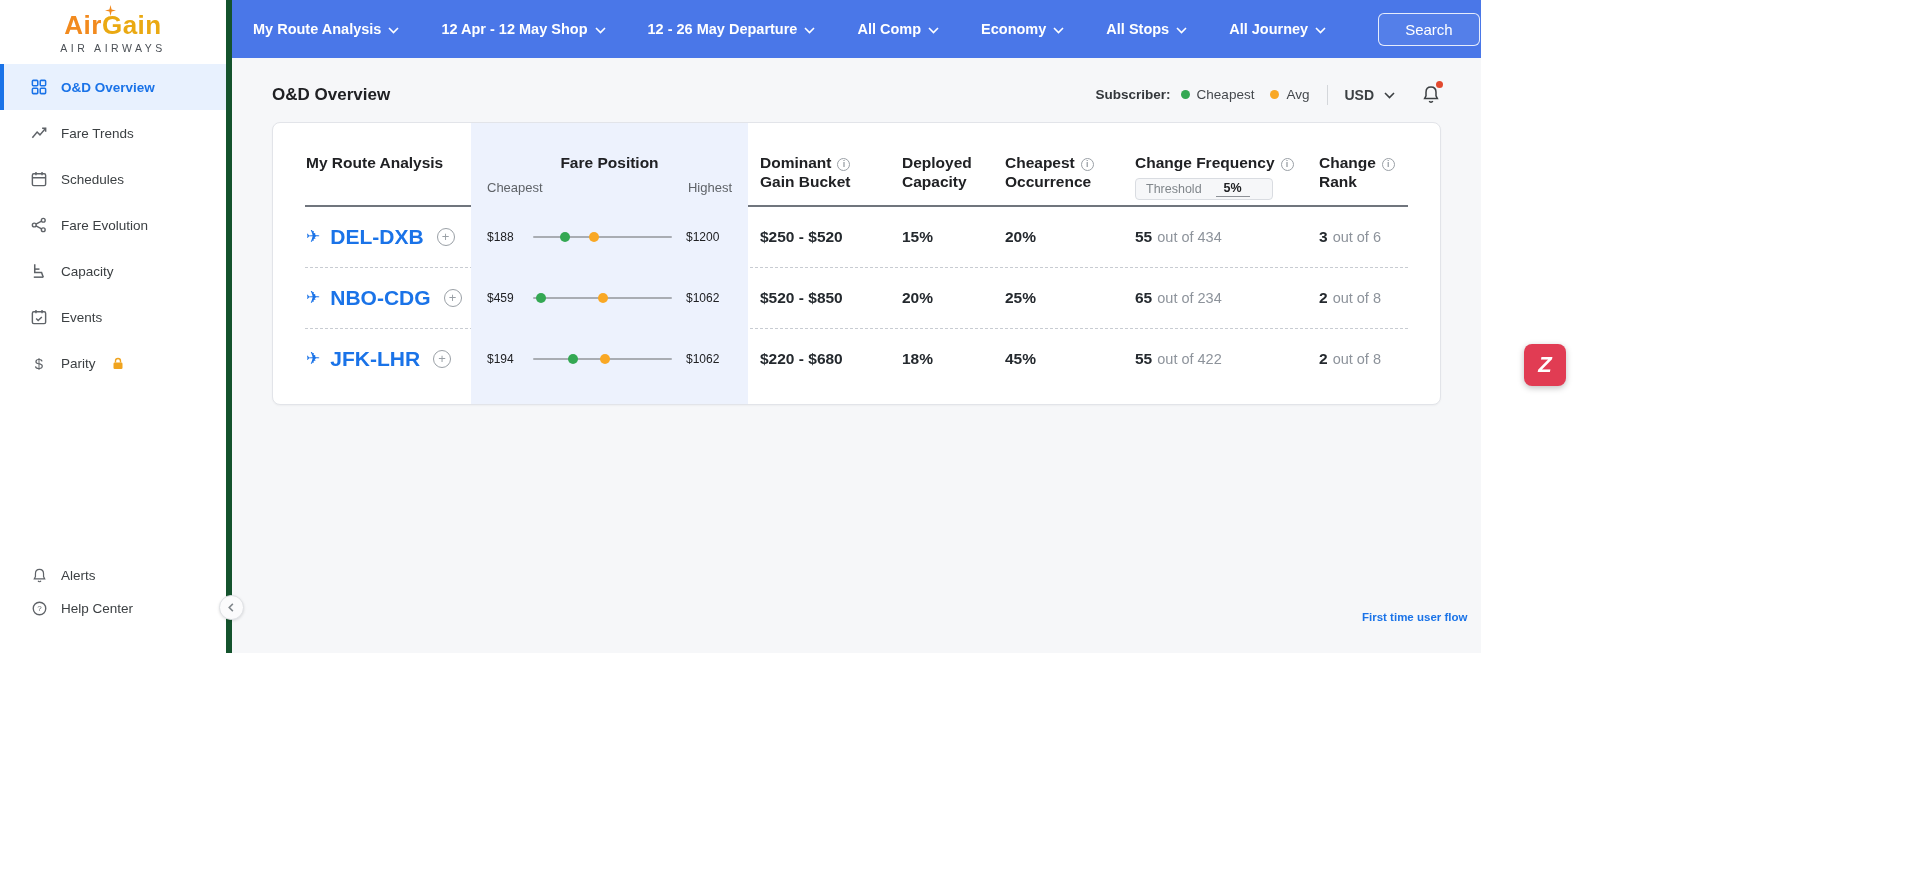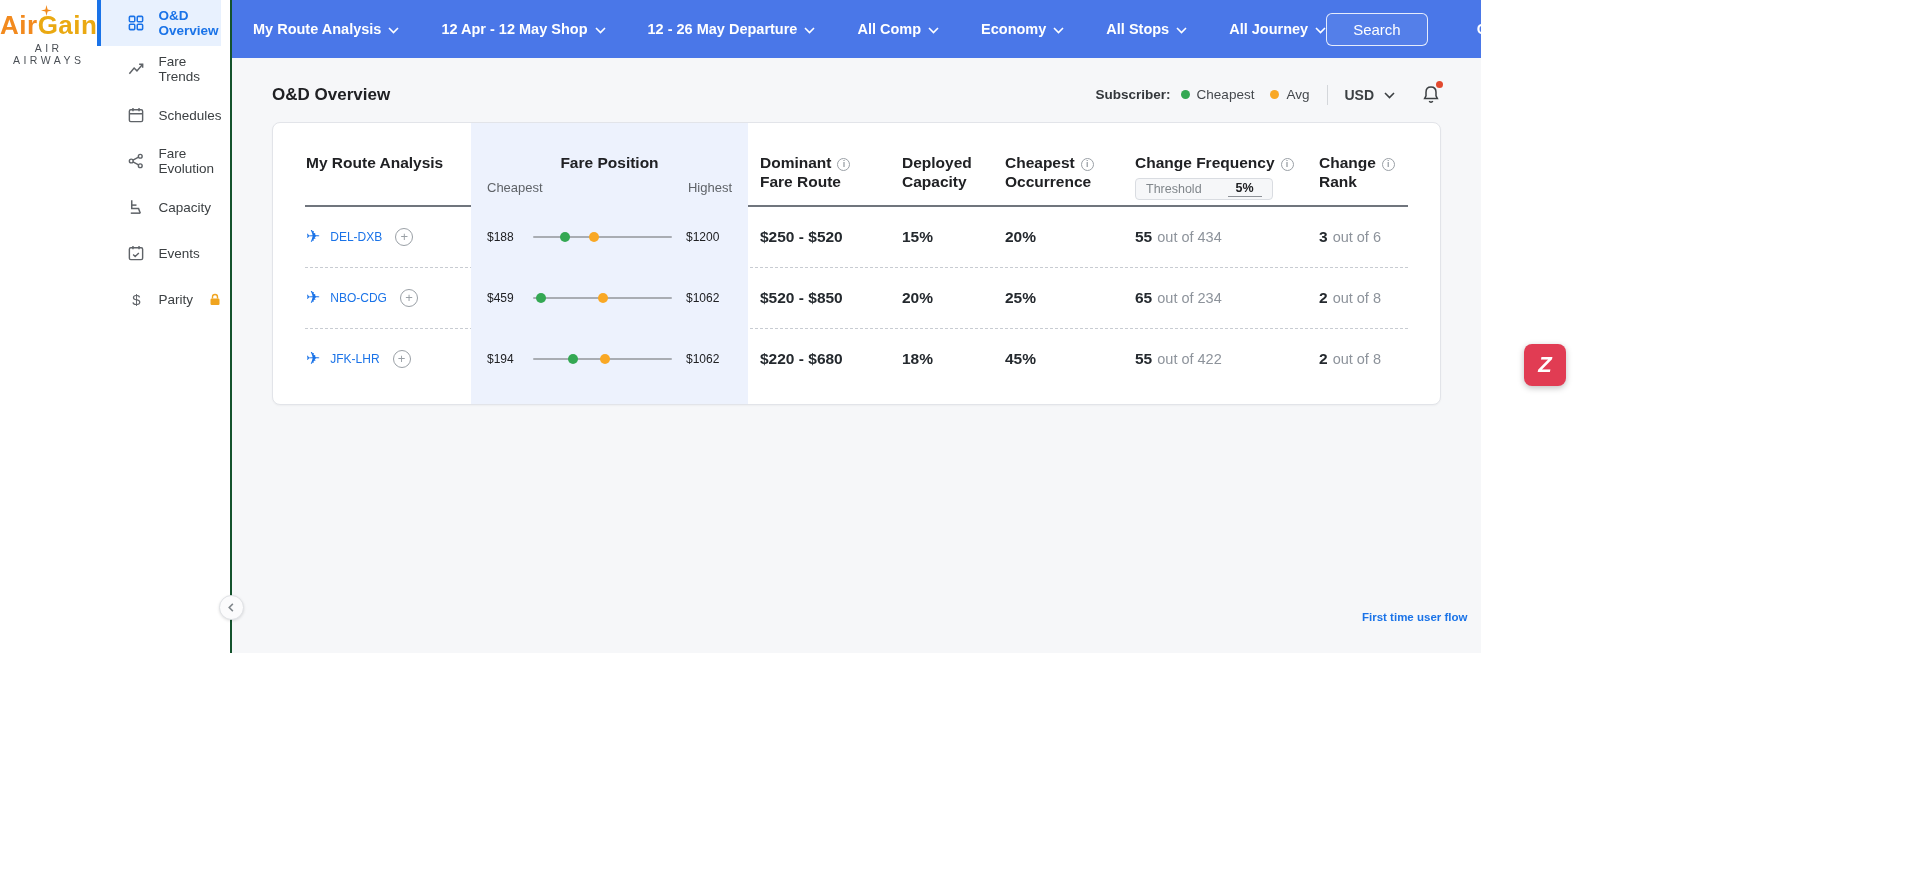--- a/index.html
+++ b/index.html
@@ -1,21 +1,21 @@
 <!DOCTYPE html>
 <html><head>
 <meta charset="utf-8">
 <style>
   * { margin:0; padding:0; box-sizing:border-box; }
   body { font-family:"Liberation Sans", sans-serif; background:#ffffff; }
   .canvas { position:relative; width:1920px; height:869px; background:#ffffff; overflow:hidden; }
 
   
   .sidebar { position:absolute; left:0; top:0; width:232px; height:653px; background:#fff;
-             border-right:2px solid #14532d; display:flex; flex-direction:row; }
+             border-right:6px solid #14532d; display:flex; flex-direction:column; }
   .logo-wrap { padding:12px 0 10px; text-align:center; }
   .logo { position:relative; display:inline-block; font-size:26px; font-weight:800; letter-spacing:.5px; line-height:1; }
   .logo-air { color:#f28a1e; }
   .logo-gain { color:#eaa912; }
   .spark { position:absolute; top:-7px; left:42%; }
   .logo-sub { margin-top:4px; font-size:10.5px; letter-spacing:3.5px; color:#4a4f55; font-weight:500; }
   .nav-list { display:flex; flex-direction:column; }
   .nav-item { position:relative; display:flex; align-items:center; gap:12px; height:46px;
               padding-left:29px; font-size:13.5px; color:#3c4043; cursor:pointer; }
   .nav-item .ic { width:20px; height:20px; color:#5f6368; display:flex; align-items:center; justify-content:center; flex:0 0 20px; }
@@ -29,21 +29,21 @@
   .collapse-btn { position:absolute; left:219px; top:595px; width:25px; height:25px; border-radius:50%;
                   background:#fbfbfc; border:1px solid #dfe1e5; box-shadow:0 1px 3px rgba(0,0,0,.12);
                   display:flex; align-items:center; justify-content:center; cursor:pointer; z-index:5; }
 
   
   .topnav { position:absolute; left:232px; top:0; width:1249px; height:58px; background:#4a77e8;
             display:flex; align-items:center; padding-left:21px; color:#fff; }
   .tn-item { display:flex; align-items:center; gap:7px; font-size:14.5px; font-weight:600; cursor:pointer; white-space:nowrap; }
   .tn-item + .tn-item { margin-left:42px; }
   .chev { display:inline-flex; margin-top:2px; }
-  .search-btn { padding:7px 26px; font-size:15px; font-weight:500; color:#fff;
+  .search-btn { margin-left:52px; padding:7px 26px; font-size:15px; font-weight:500; color:#fff;
                 background:rgba(255,255,255,.06); border:1.5px solid rgba(255,255,255,.85); border-radius:6px; cursor:pointer;
                 font-family:"Liberation Sans", sans-serif; }
   .watchlist { margin-left:49px; font-size:14.5px; font-weight:600; cursor:pointer; white-space:nowrap; }
 
   
   .main { position:absolute; left:232px; top:58px; width:1249px; height:595px; background:#f6f7f9; }
   .page-head { display:flex; align-items:center; justify-content:space-between; padding:26px 40px 0; }
   .page-title { font-size:17px; font-weight:700; color:#202124; }
   .head-right { display:flex; align-items:center; }
   .sub-label { font-size:13.5px; font-weight:700; color:#33373b; margin-right:10px; }
@@ -68,29 +68,29 @@
   .c6 { width:184px; }
   .c7 { flex:1 1 auto; padding-right:35px; }
   .thead { height:82px; padding-top:30px; }
   .h-title { font-size:15.5px; font-weight:700; color:#202124; line-height:19px; }
   .info { display:inline-flex; align-items:center; justify-content:center; width:13px; height:13px;
           border:1px solid #9aa0a6; border-radius:50%; margin-left:6px; vertical-align:1px; }
   .info::after { content:"i"; font-size:9px; color:#9aa0a6; font-weight:600; }
   .fare-head { display:flex; flex-direction:column; }
   .fare-head .h-title { text-align:center; }
   .fare-subs { display:flex; justify-content:space-between; margin-top:8px; font-size:13px; color:#5f6368; }
-  .threshold { margin-top:6px; display:inline-flex; align-items:center; gap:26px; width:138px; height:22px;
+  .threshold { margin-top:6px; display:inline-flex; align-items:center; gap:14px; width:138px; height:22px;
                padding:0 10px; background:#f6f7f9; border:1px solid #d9dce1; border-radius:4px; cursor:text; }
   .th-label { font-size:12.5px; color:#80868b; }
   .th-value { font-size:12.5px; color:#202124; font-weight:600; border-bottom:1px solid #8d9197; padding:0 8px 1px; }
   .head-sep { height:1.5px; background:#70757d; margin:0 32px; }
   .row-sep { border-top:1px dashed #c8ccd2; margin:0 32px; }
   .trow { height:60px; align-items:center; }
   .plane { color:#1a73e8; font-size:17px; margin-right:10px; }
-  .route { color:#1a73e8; font-size:12px; font-weight:400; text-decoration:none; cursor:pointer; }
+  .route { color:#1a73e8; font-size:21px; font-weight:700; text-decoration:none; cursor:pointer; }
   .plus { width:18px; height:18px; border:1.5px solid #9aa0a6; border-radius:50%; margin-left:13px;
           display:inline-flex; align-items:center; justify-content:center; cursor:pointer; }
   .plus::after { content:"+"; color:#9aa0a6; font-size:13px; line-height:1; margin-top:-1px; }
   .c1.cell { display:flex; align-items:center; }
   .c2.cell { display:flex; align-items:center; }
   .price { width:46px; font-size:12px; font-weight:500; color:#202124; }
   .price.pr { text-align:left; margin-left:12px; }
   .slider { position:relative; flex:1; height:2px; background:#a9adb3; margin-right:2px; border-radius:1px; }
   .dot { position:absolute; top:50%; width:10px; height:10px; border-radius:50%; transform:translate(-50%,-50%); cursor:pointer; }
   .dot-green { background:#34a853; }
@@ -324,21 +324,21 @@
         <div class="c c1"><span class="h-title">My Route Analysis</span></div>
         <div class="c c2 fare-head">
           <span class="h-title">Fare Position</span>
           <span class="fare-subs">
             <span>Cheapest</span>
             <span>Highest</span>
           </span>
         </div>
         <div class="c c3">
           <div class="h-title"><span>Dominant</span><span class="info"></span></div>
-          <div class="h-title">Fare Route</div>
+          <div class="h-title">Gain Bucket</div>
         </div>
         <div class="c c4">
           <div class="h-title">Deployed</div>
           <div class="h-title">Capacity</div>
         </div>
         <div class="c c5">
           <div class="h-title"><span>Cheapest</span><span class="info"></span></div>
           <div class="h-title">Occurrence</div>
         </div>
         <div class="c c6">

